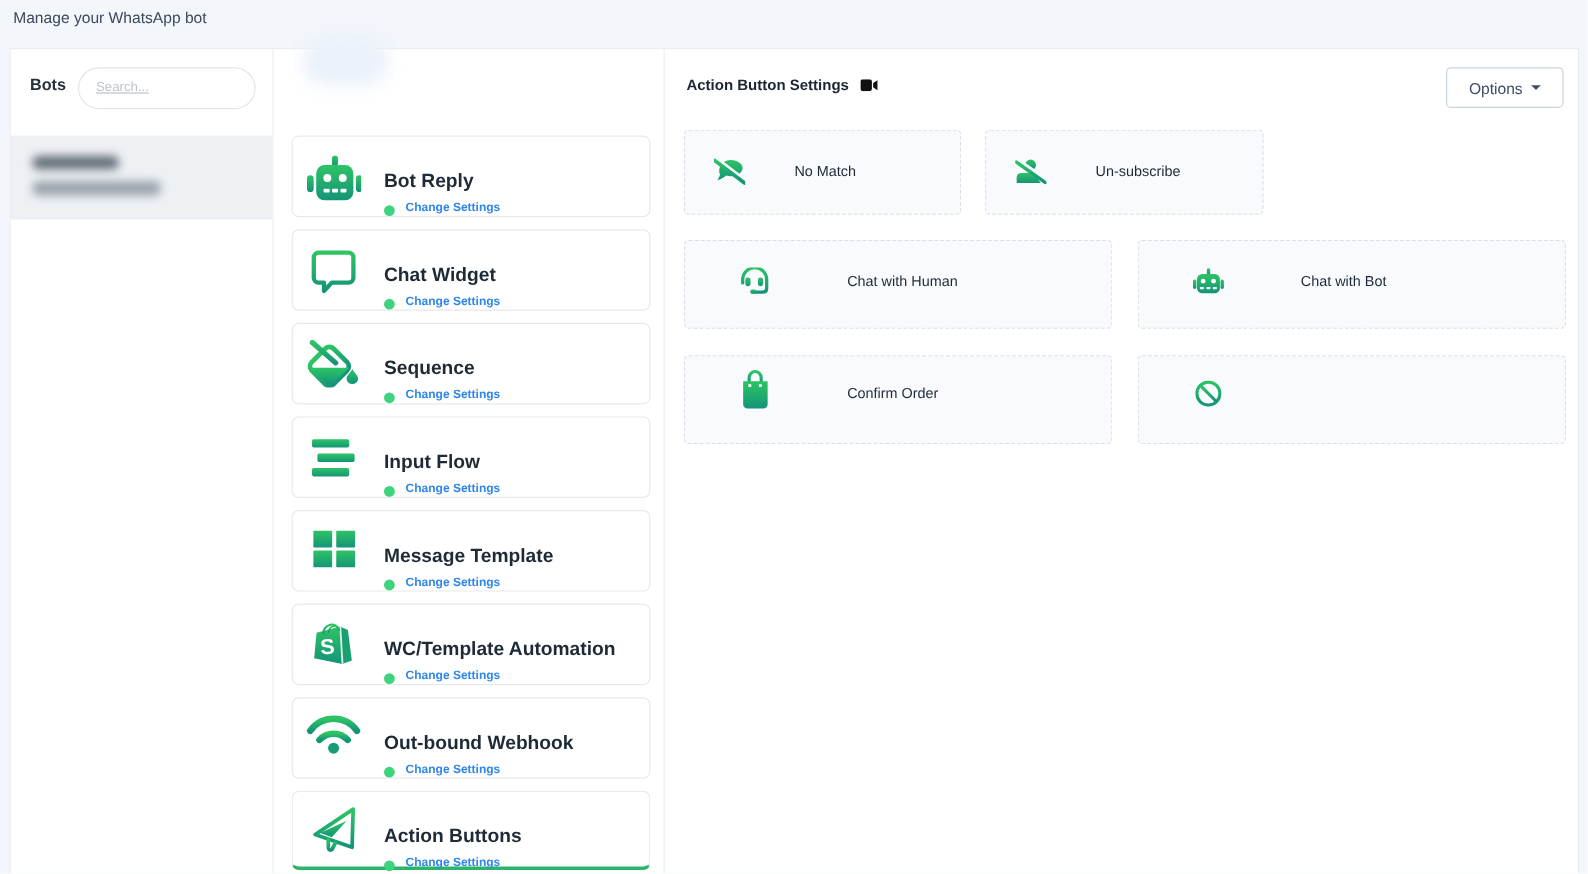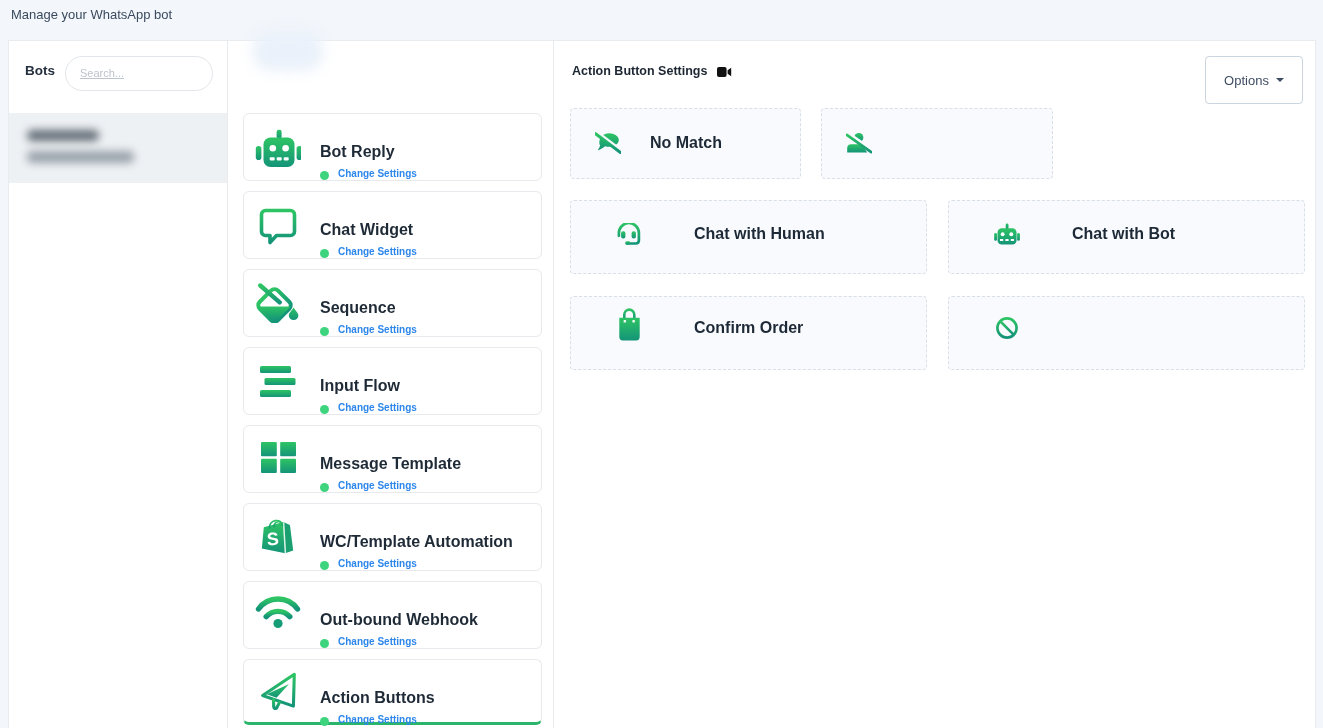--- a/index.html
+++ b/index.html
@@ -23,26 +23,26 @@
   .card .cicon { position:absolute; left:11px; top:0; width:46px; height:66px; display:flex; align-items:center; justify-content:center; }
   .card .ctext { position:absolute; left:76px; top:11px; }
   .card .ctitle { font-size:16px; font-weight:bold; color:#1f2a37; line-height:21px;margin-top:16px; }
   .card .clink { margin-top:5px; display:flex; align-items:center; }
   .card .dot { width:9px; height:9px; border-radius:50%; background:#3ed47e; margin-right:9px; margin-top:4px; }
   .card .clink span { font-size:10px; font-weight:bold; color:#2d86ea; }
   #card8 { border-bottom:3px solid #2ab56b; height:66px; }
   
   .rp-title { position:absolute; left:18px; top:23px; font-size:12.5px; font-weight:bold; color:#1c2633; }
   .rp-cam { position:absolute; left:163px; top:22px; }
-  .options-btn { position:absolute; left:651px; top:15px; width:98px; height:48px; border:1px solid #cbd5df; border-radius:4px; background:#fff;
+  .options-btn { position:absolute; left:651px; top:15px; width:98px; height:34px; border:1px solid #cbd5df; border-radius:4px; background:#fff;
       display:flex; align-items:center; justify-content:center; font-size:13px; color:#3f4d63; }
   .caret { display:inline-block; margin-left:7px; width:0; height:0; border-left:4px solid transparent; border-right:4px solid transparent; border-top:4.5px solid #3f4d63; }
   .dbox { position:absolute; background:#f8fafd; border:1px dashed #d8dfe6; border-radius:4px; }
   .dbox .bicon { position:absolute; top:0; height:100%; display:flex; align-items:center; justify-content:center; }
-  .dbox .btext { position:absolute; top:0; height:100%; display:flex; align-items:center; font-size:16px; font-weight:bold; color:#1d2936; }
+  .dbox .btext { position:absolute; top:0; height:100%; display:flex; align-items:center; font-size:12px; font-weight:normal; color:#1d2936;margin-left:12px; }
   .r1 .bicon { left:24px; width:26px; top:-1px; }
   .r1 .btext { left:79px; top:-1px; }
   .r23 .bicon { left:45px; width:26px; top:-3px; }
   .r3 .bicon { top:-5px; }
   .r3 .btext { top:-5px !important; }
   .r23 .btext { left:123px; top:-3px; }
 </style>
 </head>
 <body>
 <svg width="0" height="0" style="position:absolute">
@@ -230,20 +230,21 @@
   </div>
   <div class="dbox r1" style="left:267px; top:67px; width:232px; height:71px;">
     <div class="bicon">
         <svg width="30" height="23" viewBox="0 0 30 23">
       <circle cx="14.8" cy="5.7" r="5.2" fill="url(#gg)"></circle>
       <path d="M1.4 23 L1.4 17.8 Q1.4 13.4 6 13.4 L17.7 13.4 L24.5 23 Z" fill="url(#gg)"></path>
       <line x1="0.9" y1="-0.5" x2="29.1" y2="19.3" stroke="#f8fafd" stroke-width="3.4"></line>
       <line x1="0.9" y1="2.8" x2="29.1" y2="22.6" stroke="url(#gg)" stroke-width="3.2" stroke-linecap="round"></line>
     </svg>
       </div>
+    <div class="btext">Un-subscribe</div>
   </div>
 
   <div class="dbox r23" style="left:16px; top:159px; width:357px; height:74px;">
     <div class="bicon">
         <svg width="24" height="22" viewBox="0 0 24 22">
       <path d="M1.9 12.8 V10 a10 10 0 0 1 20 0 v7.2 q0 3.3 -3.3 3.3 H10" fill="none" stroke="url(#gg)" stroke-width="2.7" stroke-linecap="round"></path>
       <rect x="4.1" y="8.2" width="4.3" height="7.3" rx="2" fill="url(#gg)"></rect>
       <rect x="14.6" y="8.2" width="4.3" height="7.3" rx="2" fill="url(#gg)"></rect>
       <rect x="8.2" y="18.3" width="5.2" height="3.3" rx="1.6" fill="url(#gg)"></rect>
     </svg>

